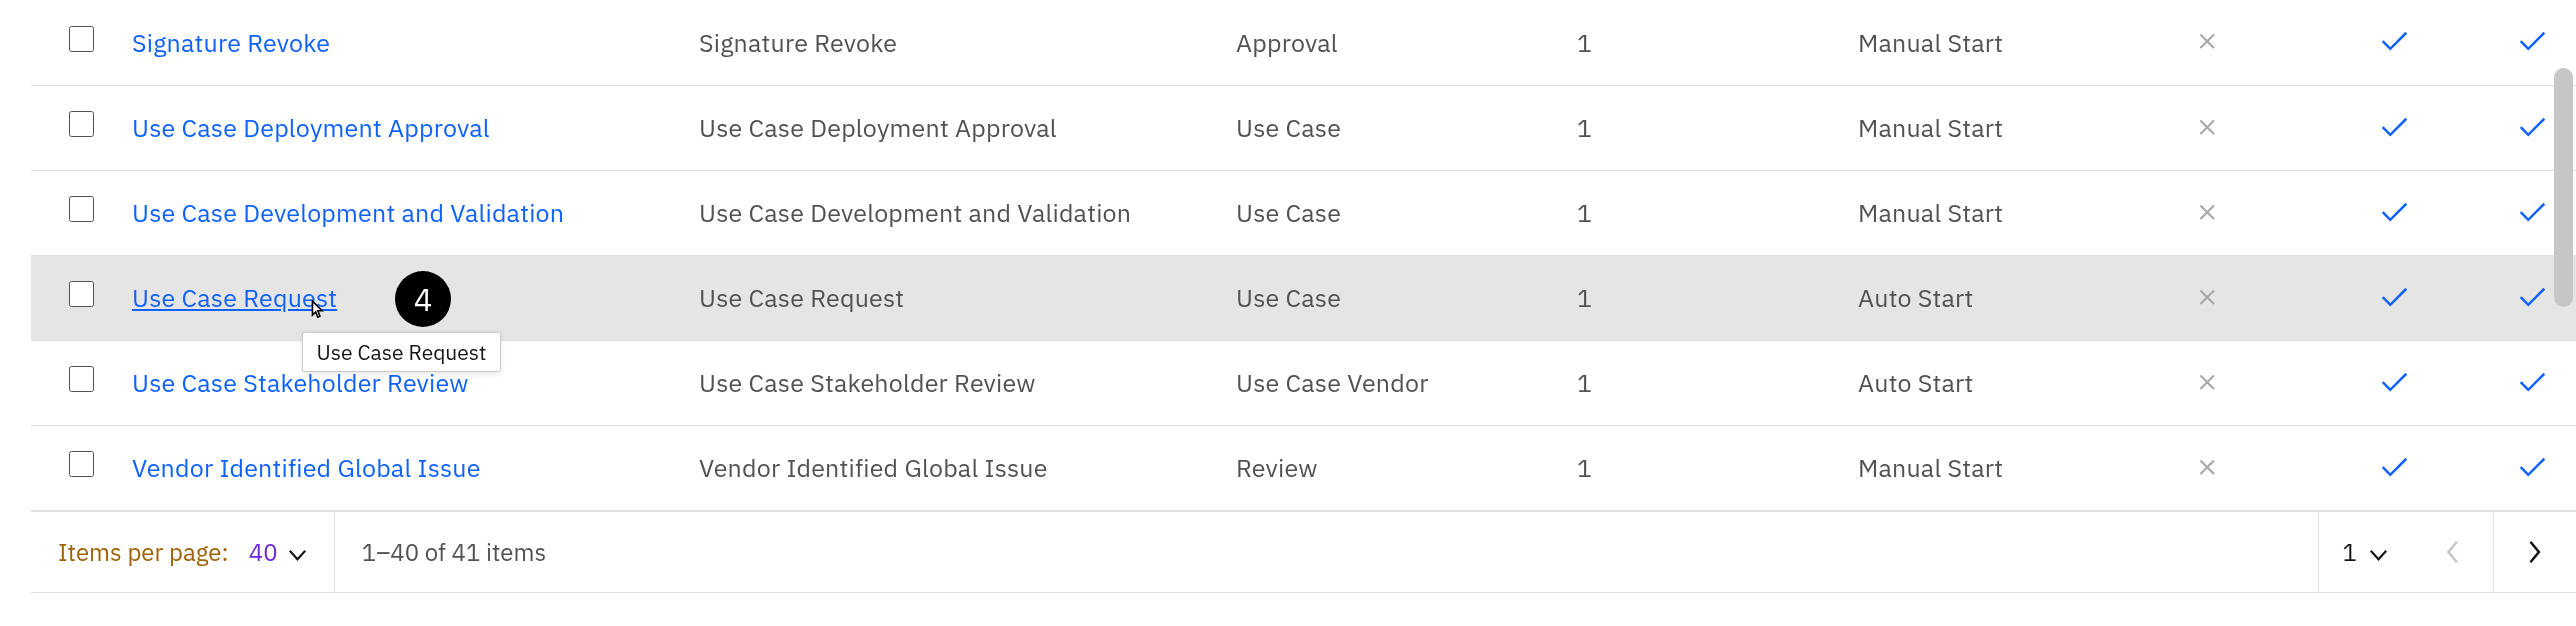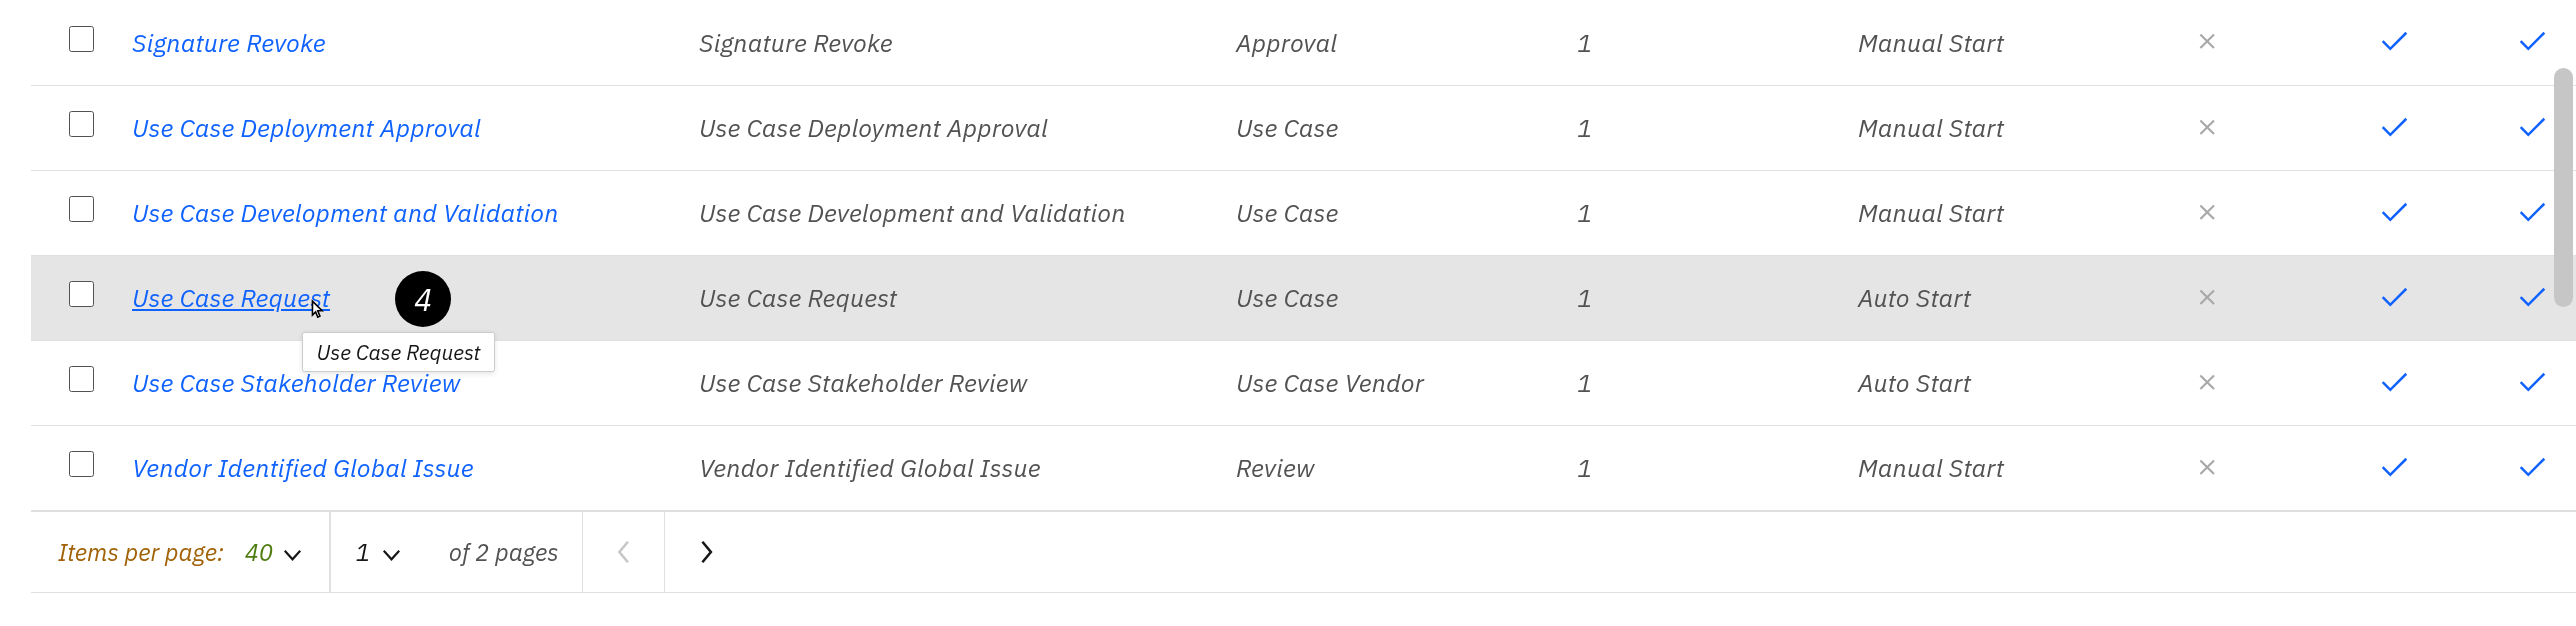--- a/index.html
+++ b/index.html
@@ -8,21 +8,20 @@
     font-size: 12px;
     color: #161616;
     background: #fff;
   }
   .wrap {
     width: 2576px;
     height: 627px;
     transform-origin: top left;
     position: relative;
     padding-left: 31px;
-    font-style: italic;
   }
   .table {
     width: 100%;
     border-collapse: collapse;
   }
   .table tr {
     border-bottom: 1.7px solid #e0e0e0;
   }
   .table tr.highlight {
     background: #e5e5e5;
@@ -108,21 +107,21 @@
     font-size: 24px;
     color: #525252;
   }
   .pager .seg {
     display: flex;
     align-items: center;
     padding: 0 27px;
     border-right: 1.7px solid #e0e0e0;
   }
   .pager .ipp-label { color: #a16207; margin-right: 20.4px; }
-  .pager .ipp-val { color: #4d7c0f; margin-right: 10.2px; }
+  .pager .ipp-val { color: #6d28d9; margin-right: 10.2px; }
   .pager .chevron { color: #161616; }
   .pager .chevron svg { width: 19px; height: 12px; display:inline-block; }
   .pager .range { flex: 1; border-right: none; }
   .pager .right { display:flex; align-items:stretch; }
   .pager .pageno { display:flex; align-items:center; padding: 0 24px; border-left: 1.7px solid #e0e0e0; }
   .pager .pageno .num { color:#161616; margin-right: 12px; }
   .pager .ofpages { padding: 0 24px; display:flex; align-items:center; border-right: 1.7px solid #e0e0e0; }
   .pager .arrow { width: 82px; display:flex; align-items:center; justify-content:center; border-right: 1.7px solid #e0e0e0; }
   .pager .arrow:last-child { border-right:none; }
   .pager .arrow.disabled { color:#c6c6c6; }
@@ -273,31 +272,31 @@
   <div class="pager">
     <div class="seg">
       <span class="ipp-label">Items per page:</span>
       <span class="ipp-val">40</span>
       <span class="chevron">
         <svg viewBox="0 0 22 14">
             <polyline points="2,2 11,12 20,2" fill="none" stroke="#161616" stroke-width="2.5"></polyline>
           </svg>
       </span>
     </div>
+    <div class="seg range">
+      <span>1–40 of 41 items</span>
+    </div>
     <div class="right">
       <div class="pageno">
         <span class="num">1</span>
         <span class="chevron">
           <svg viewBox="0 0 22 14">
               <polyline points="2,2 11,12 20,2" fill="none" stroke="#161616" stroke-width="2.5"></polyline>
             </svg>
         </span>
-      </div>
-      <div class="ofpages">
-        <span>of 2 pages</span>
       </div>
       <div class="arrow disabled">
         <svg viewBox="0 0 18 28">
             <polyline points="14,2 4,14 14,26" fill="none" stroke="#c6c6c6" stroke-width="3"></polyline>
           </svg>
       </div>
       <div class="arrow">
         <svg viewBox="0 0 18 28">
             <polyline points="4,2 14,14 4,26" fill="none" stroke="#161616" stroke-width="3"></polyline>
           </svg>

